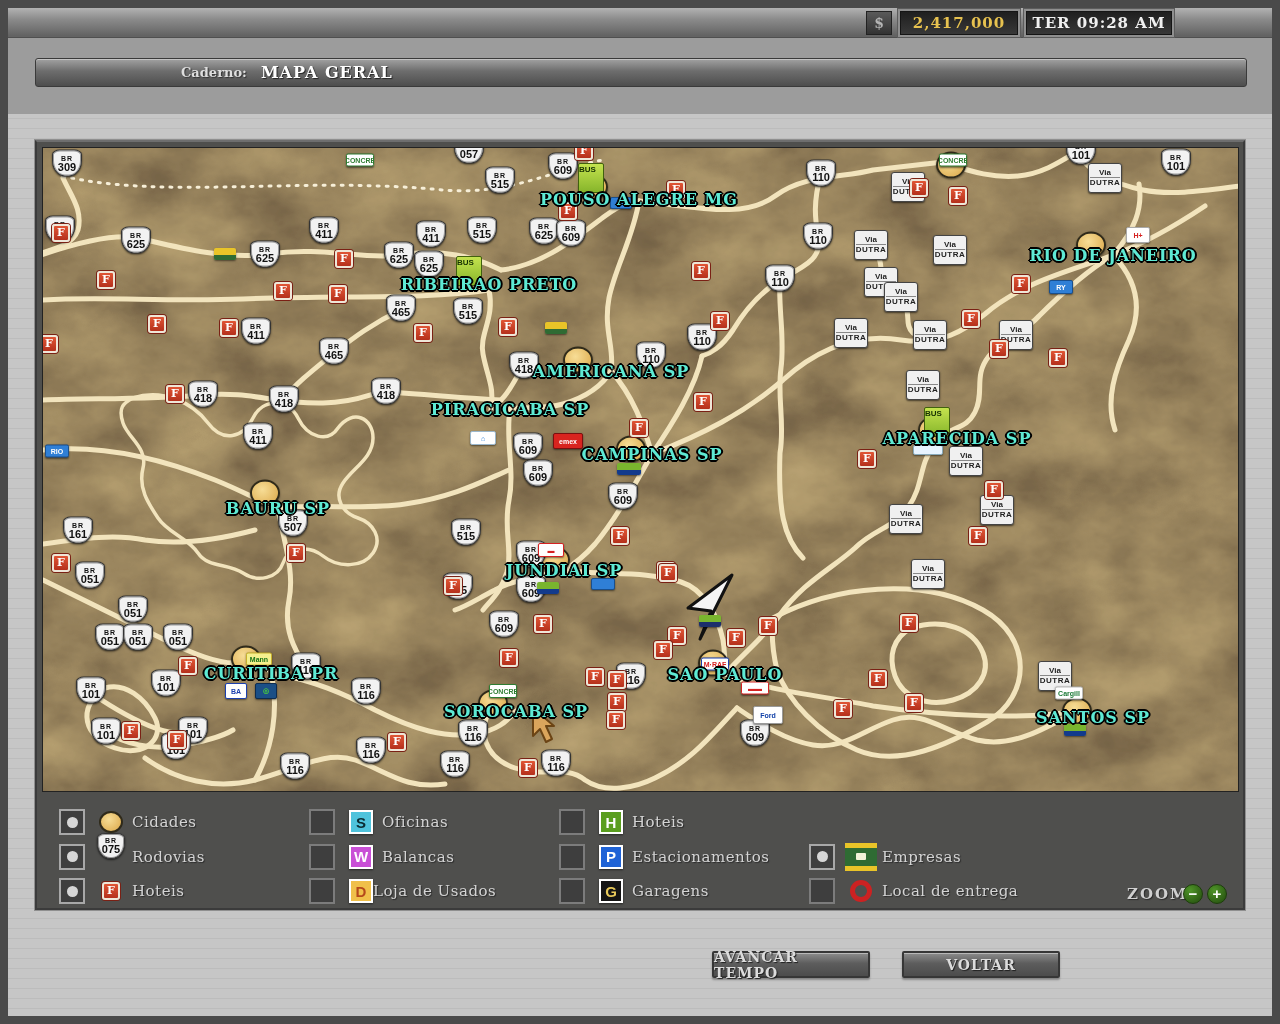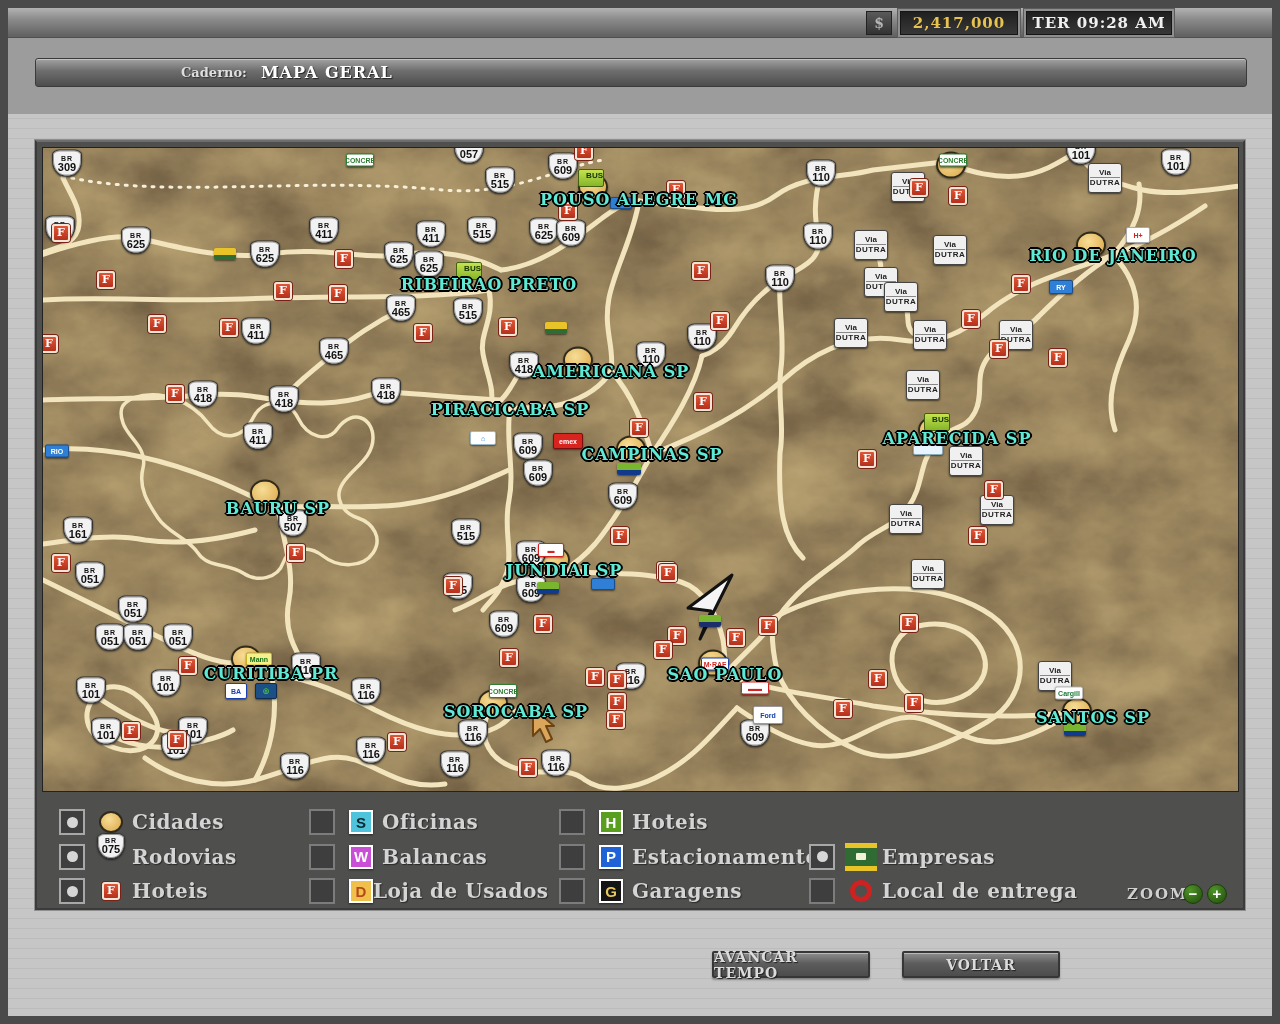--- a/index.html
+++ b/index.html
@@ -34,22 +34,22 @@
   .sh-br{font-size:7px;font-weight:bold;color:#111;line-height:7px;letter-spacing:1px;}
   .sh-num{font-size:11px;font-weight:bold;color:#111;line-height:11px;}
   .dutra{position:absolute;width:34px;height:30px;transform:translate(-50%,-50%);background:#f0f0f0;border:1px solid #444;
     border-radius:3px;box-shadow:0 1px 2px rgba(0,0,0,.6);display:flex;flex-direction:column;align-items:center;justify-content:center;z-index:4;
     font-family:"Liberation Sans",sans-serif;}
   .dt-via{font-size:8px;font-weight:bold;color:#222;line-height:8px;}
   .dt-dutra{font-size:8px;font-weight:bold;color:#222;line-height:9px;letter-spacing:.5px;border-top:1px solid #888;}
   .fmark{position:absolute;width:18px;height:18px;transform:translate(-50%,-50%);
     background:linear-gradient(#e05535,#b5301c);border:2px solid #efe6d8;border-radius:3px;box-shadow:0 0 0 1px #7a2014;
     color:#fff;font-weight:bold;font-size:11px;text-align:center;line-height:14px;z-index:5;}
-  .bus{position:absolute;width:26px;height:18px;transform:translate(-50%,-50%);background:linear-gradient(#c4e34e,#86b52b);
-    border:1px solid #41610e;border-radius:2px;color:#153002;font-weight:bold;font-size:8px;text-align:right;line-height:11px;z-index:6;
+  .bus{position:absolute;width:26px;height:30px;transform:translate(-50%,-50%);background:linear-gradient(#c4e34e,#86b52b);
+    border:1px solid #41610e;border-radius:2px;color:#153002;font-weight:bold;font-size:8px;text-align:left;line-height:11px;z-index:6;
     font-family:"Liberation Sans",sans-serif;}
   .citydot{position:absolute;width:30px;height:27px;transform:translate(-50%,-50%);border-radius:50%;
     background:radial-gradient(circle at 40% 35%,#f7dd96,#e3b75f 70%,#c99a43);border:2px solid #2f2a1a;z-index:3;box-shadow:0 1px 2px rgba(0,0,0,.5);}
   .citylabel{position:absolute;transform:translate(-50%,-50%);color:#5eead4;font-weight:bold;font-size:16px;letter-spacing:1px;white-space:nowrap;z-index:8;
     text-shadow:-2px 0 #000,2px 0 #000,0 -2px #000,0 2px #000,-1px -1px #000,1px 1px #000,1px -1px #000,-1px 1px #000;}
   .logo{position:absolute;transform:translate(-50%,-50%);z-index:6;display:flex;align-items:center;justify-content:center;
     font-family:"Liberation Sans",sans-serif;font-weight:bold;box-shadow:0 1px 2px rgba(0,0,0,.5);border-radius:2px;overflow:hidden;white-space:nowrap;}
   .overlay{position:absolute;left:0;top:0;z-index:7;pointer-events:none;}
   
   .legend{position:absolute;left:0;top:655px;width:100%;height:115px;}
@@ -67,21 +67,21 @@
   .ic-oficina{background:#4fc3dc;color:#0b2b31;}
   .ic-balanca{background:#c94fd6;color:#ffffff;}
   .ic-loja{background:#f0c04a;color:#b5491b;}
   .ic-hotel{background:#5a9e1f;color:#ffffff;}
   .ic-parking{background:#1f63d6;color:#ffffff;}
   .ic-garage{background:#141414;color:#e8c95a;}
   .lg-empresa{width:32px;height:28px;background:linear-gradient(#e9c428 0 18%,#2f6b33 18% 82%,#e9c428 82% 100%);
     display:flex;align-items:center;justify-content:center;}
   .lg-empresa .chip{width:10px;height:7px;background:#f2f2d8;border-radius:1px;}
   .lg-ring{width:22px;height:22px;border:5px solid #cc2222;border-radius:50%;}
-  .lg-label{position:absolute;transform:translateY(-50%);color:#d4d4d4;font-size:20px;font-weight:bold;letter-spacing:.5px;text-shadow:1px 1px 1px #2a2a2a;}
+  .lg-label{position:absolute;transform:translateY(-50%);color:#d4d4d4;font-size:15px;font-weight:normal;letter-spacing:.5px;text-shadow:1px 1px 1px #2a2a2a;}
   .zoom-label{position:absolute;color:#cfcfcf;font-size:15px;font-weight:bold;letter-spacing:2px;transform:translateY(-50%);text-shadow:1px 1px 1px #2a2a2a;}
   .zoom-btn{position:absolute;width:20px;height:20px;border-radius:50%;transform:translateY(-50%);
     background:radial-gradient(circle at 35% 30%,#4e9428,#2d5c14 75%);border:1px solid #1d3d0c;color:#fff;
     font-family:"Liberation Sans",sans-serif;font-weight:bold;font-size:15px;line-height:18px;text-align:center;cursor:pointer;}
   
   .btn{position:absolute;width:158px;height:27px;background:linear-gradient(#8d8d8d,#5d5d5d 45%,#4c4c4c);
     border:2px solid #363636;border-radius:2px;color:#dcdcdc;font-family:"DejaVu Serif",serif;font-weight:bold;font-size:14px;
     letter-spacing:1px;text-shadow:1px 1px 1px #1f1f1f;box-shadow:inset 0 1px 0 #b8b8b8,0 2px 2px rgba(0,0,0,.3);
     display:flex;align-items:center;justify-content:center;cursor:pointer;}
 </style>

